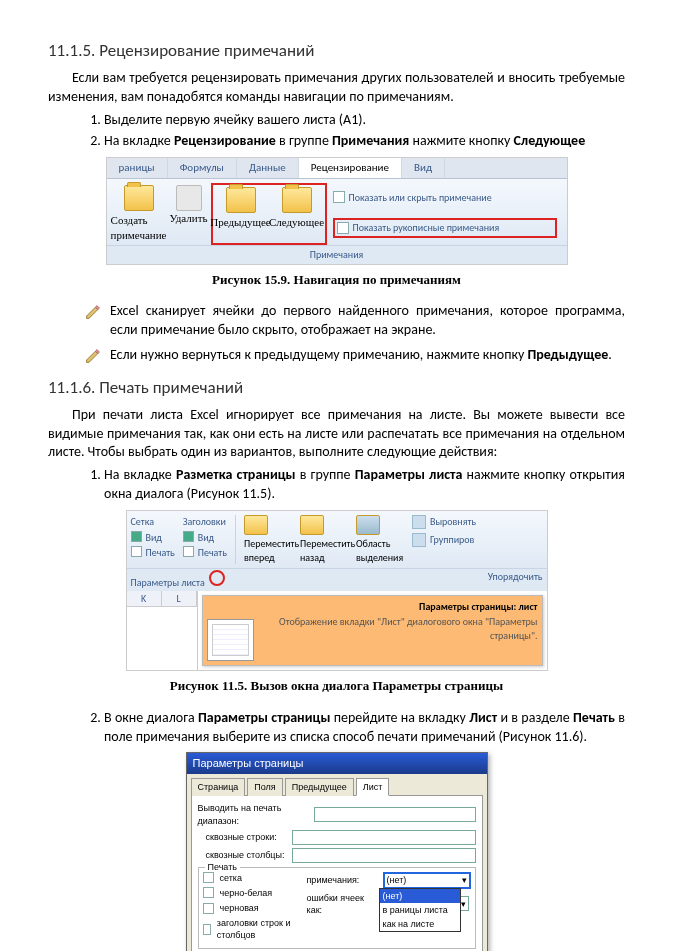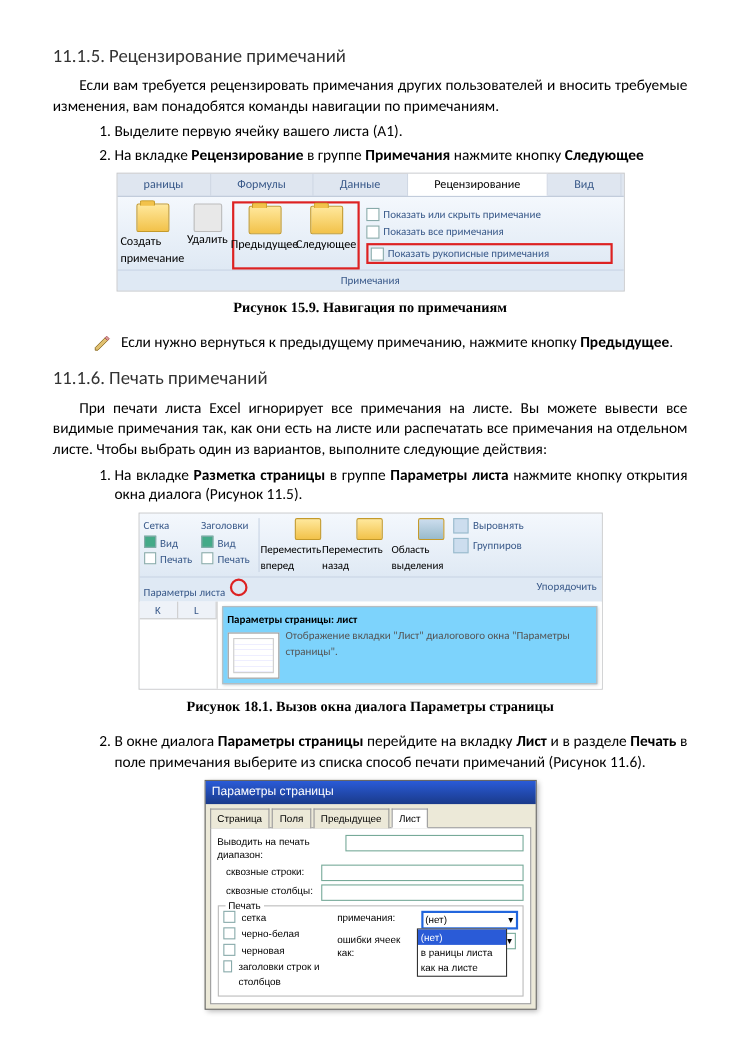--- a/index.html
+++ b/index.html
@@ -64,39 +64,40 @@
     border: 1px solid #ccc;
     background: #e8eef6;
     font-size: 11px;
   }
   .fig1-tabs {
     display: flex;
     background: #dfe6f0;
     border-bottom: 1px solid #b8c4d4;
   }
   .fig1-tab {
-    padding: 3px 24px;
+    padding: 3px 12px;
     color: #3a5a8a;
     border-right: 1px solid #d0d8e4;
   }
   .fig1-tab.active {
     background: #fff;
     color: #000;
   }
   .fig1-body {
     display: flex;
     padding: 4px 4px 0 4px;
     background: linear-gradient(#f4f8fd,#dfe9f4);
   }
   .fig1-bigbtn {
     width: 52px;
     display: flex;
     flex-direction: column;
     align-items: center;
     padding: 2px;
+    font-family: Liberation Serif, serif;
   }
   .fig1-folder {
     width: 28px;
     height: 24px;
     background: linear-gradient(#ffe89c,#f2c24a);
     border: 1px solid #c49a2a;
     border-radius: 2px;
     position: relative;
     margin-bottom: 2px;
   }
@@ -112,21 +113,21 @@
   }
   .fig1-redbox {
     border: 2px solid #d22;
     display: flex;
   }
   .fig1-right {
     flex: 1;
     padding: 4px 6px;
     display: flex;
     flex-direction: column;
-    gap: 3px;
+    gap: 14px;
     justify-content: center;
   }
   .fig1-chk {
     display: flex;
     align-items: center;
     gap: 4px;
     font-size: 10px;
     color: #3a5a8a;
   }
   .fig1-chk .box {
@@ -166,21 +167,21 @@
     flex-direction: column;
     gap: 2px;
     color: #3a5a8a;
   }
   .fig2-chkrow { display: flex; gap: 4px; align-items: flex-start; }
   .fig2-chkbox { width: 9px; height: 9px; border: 1px solid #8aa; background:#fff; }
   .fig2-sep { width: 1px; background: #c8d4e4; align-self: stretch; }
   .fig2-smbtn {
     display: flex;
     flex-direction: column;
-    align-items: flex-end;
+    align-items: flex-start;
     width: 48px;
   }
   .fig2-smfolder {
     width: 22px; height: 18px;
     background: linear-gradient(#ffe89c,#f2c24a);
     border: 1px solid #c49a2a;
     border-radius: 2px;
     margin-bottom: 2px;
   }
   .fig2-bar {
@@ -211,23 +212,24 @@
   .fig2-sheet-head div { flex:1; text-align:center; padding:1px; border-right:1px solid #ccc; color:#3a5a8a;}
   .fig2-sheet-body { height: 60px; }
   .fig2-tooltip {
     flex: 1;
     padding: 4px;
     background: #fff;
     position: relative;
   }
   .fig2-tt-box {
     border: 1px solid #bbb;
-    background: #7dd3fc;
+    background: #fdba74;
     padding: 4px;
     box-shadow: 1px 1px 3px rgba(0,0,0,0.2);
+    text-align: right;
   }
   .fig2-tt-title { font-weight: bold; margin-bottom: 2px; }
   .fig2-tt-body { color: #555; }
   .fig2-tt-thumb {
     width: 50px; height: 40px;
     border: 1px solid #999;
     background: #fff;
     margin-top: 4px;
     position: relative;
   }
@@ -274,21 +276,21 @@
   }
   .fig3-panel {
     background: #fff;
     border: 1px solid #999;
     margin: 0 4px 4px 4px;
     padding: 6px;
     margin-top: -1px;
   }
   .fig3-row {
     display: flex;
-    align-items: flex-start;
+    align-items: center;
     gap: 6px;
     margin-bottom: 3px;
     font-size: 9px;
   }
   .fig3-input {
     flex: 1;
     height: 13px;
     border: 1px solid #7a9;
     background: #fff;
   }
@@ -366,35 +368,38 @@
       <div class="fig1-bigbtn">
         <div class="fig1-folder"></div>
         <span>Следующее</span>
       </div>
     </div>
     <div class="fig1-right">
       <div class="fig1-chk">
           <span class="box"></span>
           <span>Показать или скрыть примечание</span>
         </div>
-      <div class="fig1-chk">
-          <span class="box"></span>
-          <span>Показать все примечания</span>
-        </div>
       <div class="fig1-chk highlight">
           <span class="box"></span>
           <span>Показать рукописные примечания</span>
         </div>
     </div>
   </div>
   <div class="fig1-grouplabel">Примечания</div>
 </div>
 <div class="figure-caption">Рисунок 15.9. Навигация по  примечаниям</div>
 
 <div class="pencil-list">
+  <div class="pencil-item">
+    <svg class="pencil-icon" viewBox="0 0 20 20">
+        <path d="M2 18 L5 18 L16 7 L13 4 L2 15 Z" fill="#e0c070" stroke="#8a6a20"></path>
+        <path d="M13 4 L16 7 L18 5 L15 2 Z" fill="#d99" stroke="#a55"></path>
+      </svg>
+    <div class="pencil-text">Excel сканирует ячейки до первого найденного примечания, которое программа, если примечание было скрыто, отображает на экране.</div>
+  </div>
   <div class="pencil-item">
     <svg class="pencil-icon" viewBox="0 0 20 20">
         <path d="M2 18 L5 18 L16 7 L13 4 L2 15 Z" fill="#e0c070" stroke="#8a6a20"></path>
         <path d="M13 4 L16 7 L18 5 L15 2 Z" fill="#d99" stroke="#a55"></path>
       </svg>
     <div class="pencil-text">
       <span>Если нужно вернуться к предыдущему примечанию, нажмите кнопку </span><span class="bold">Предыдущее</span><span>.</span>
     </div>
   </div>
 </div>
@@ -471,21 +476,21 @@
       <div class="fig2-tt-box">
         <div class="fig2-tt-title">Параметры страницы: лист</div>
         <div style="display:flex; gap:6px; align-items:flex-start;">
           <div class="fig2-tt-thumb"></div>
           <div class="fig2-tt-body">Отображение вкладки "Лист" диалогового окна "Параметры страницы".</div>
         </div>
       </div>
     </div>
   </div>
 </div>
-<div class="figure-caption">Рисунок 18.1. Вызов окна диалога Параметры страницы</div>
+<div class="figure-caption">Рисунок 11.5. Вызов окна диалога Параметры страницы</div>
 
 <ol class="numbered" start="2">
   <li>
     <span>В окне диалога </span><span class="bold">Параметры страницы</span><span> перейдите на вкладку </span><span class="bold">Лист</span><span> и в разделе </span><span class="bold">Печать</span><span> в поле примечания выберите из списка способ печати примечаний (Рисунок 11.6).</span>
   </li>
 </ol>
 
 <div class="fig3">
   <div class="fig3-title">Параметры страницы</div>
   <div class="fig3-tabs">

